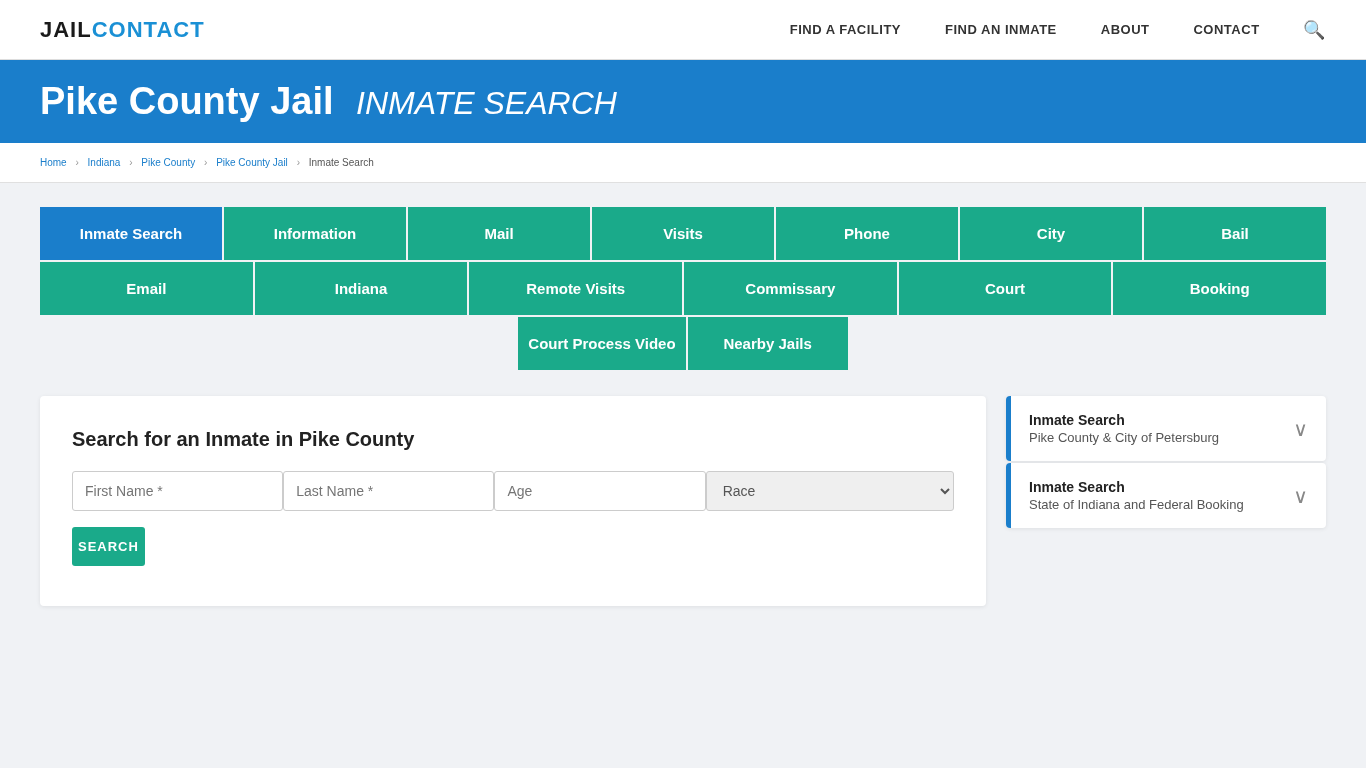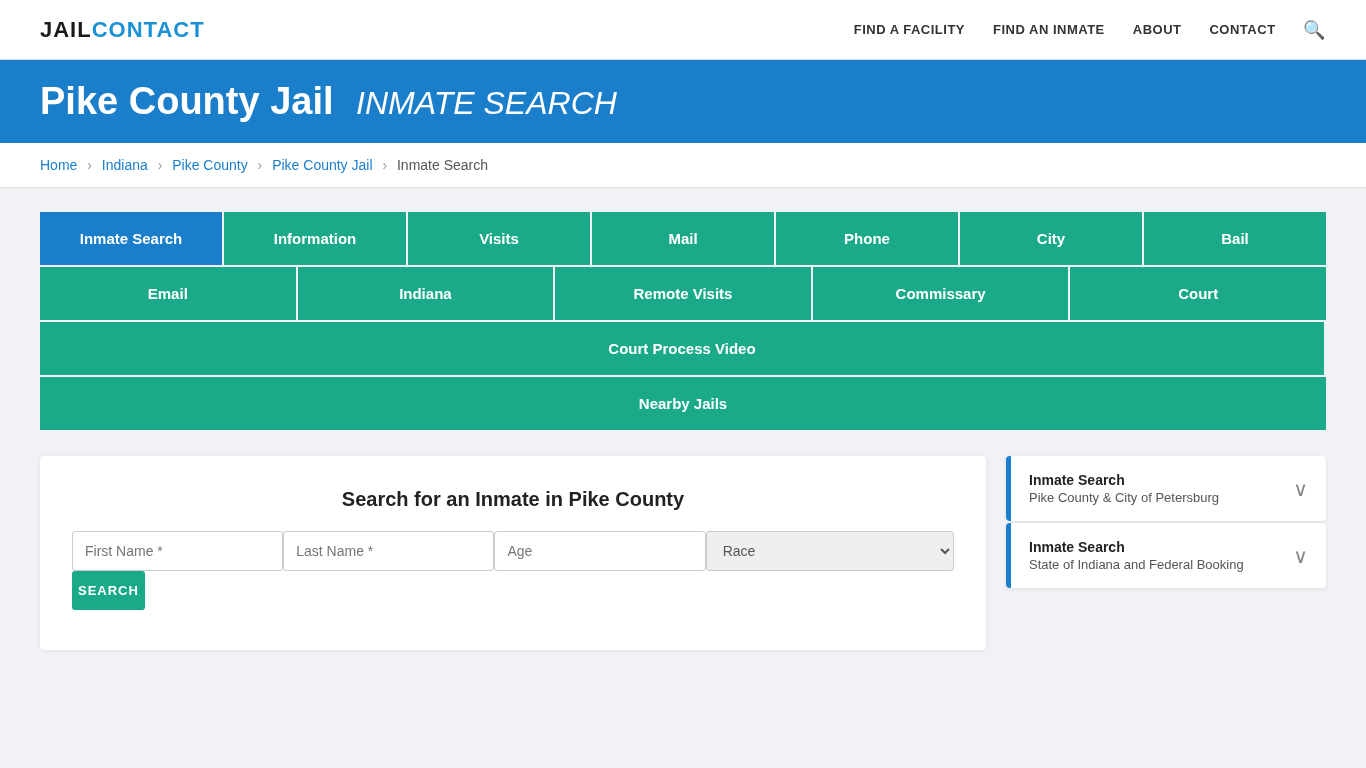--- a/index.html
+++ b/index.html
@@ -19,21 +19,21 @@
       font-size: 22px;
       font-weight: 900;
       color: #1a1a1a;
       letter-spacing: 1px;
     }
     .logo span.jail { color: #1a1a1a; }
     .logo span.exchange { color: #1a90d5; }
     .nav {
       display: flex;
       align-items: center;
-      gap: 28px;
+      gap: 44px;
     }
     .nav a {
       text-decoration: none;
       color: #333;
       font-size: 13px;
       font-weight: 700;
       letter-spacing: 0.5px;
       text-transform: uppercase;
     }
     .search-icon-btn {
@@ -58,21 +58,21 @@
       font-style: italic;
       font-weight: 400;
       font-size: 32px;
       margin-left: 12px;
     }
 
     
     .breadcrumb {
       background: #fff;
       padding: 14px 40px;
-      font-size: 14px;
+      font-size: 10px;
       border-bottom: 1px solid #e0e0e0;
     }
     .breadcrumb a {
       color: #1a7ecb;
       text-decoration: none;
     }
     .breadcrumb span.sep {
       margin: 0 6px;
       color: #999;
     }
@@ -114,21 +114,20 @@
     .tab-btn:last-child { border-right: none; }
     .tab-btn.active {
       background: #1a7ecb;
     }
 
     
     .tabs-row-center {
       display: flex;
       justify-content: center;
       gap: 0;
-      flex-direction: column;
     }
     .tabs-row-center .tab-btn {
       min-width: 160px;
       flex: 0 0 auto;
     }
 
     
     .content-layout {
       display: flex;
       gap: 20px;
@@ -139,26 +138,26 @@
     .search-box {
       background: #fff;
       border-radius: 4px;
       padding: 32px 32px 40px;
       flex: 1;
       box-shadow: 0 1px 4px rgba(0,0,0,0.08);
     }
     .search-box h2 {
       font-size: 20px;
       font-weight: 700;
-      text-align: center;
       margin-bottom: 20px;
       color: #222;
     }
     .search-fields {
       display: flex;
+      margin-bottom: 16px;
     }
     .search-fields input,
     .search-fields select {
       padding: 10px 12px;
       border: 1px solid #ccc;
       border-radius: 3px;
       font-size: 14px;
       color: #555;
       flex: 1;
     }
@@ -246,33 +245,34 @@
   <span class="current">Inmate Search</span>
 </div>
 
 <div class="main">
 
   <div class="tabs-container">
 
     <div class="tabs-row">
       <button class="tab-btn active">Inmate Search</button>
       <button class="tab-btn">Information</button>
+      <button class="tab-btn">Mail</button>
       <button class="tab-btn">Visits</button>
-      <button class="tab-btn">Mail</button>
       <button class="tab-btn">Phone</button>
       <button class="tab-btn">City</button>
       <button class="tab-btn">Bail</button>
     </div>
 
     <div class="tabs-row">
       <button class="tab-btn">Email</button>
       <button class="tab-btn">Indiana</button>
       <button class="tab-btn">Remote Visits</button>
       <button class="tab-btn">Commissary</button>
       <button class="tab-btn">Court</button>
+      <button class="tab-btn">Booking</button>
     </div>
 
     <div class="tabs-row-center">
       <button class="tab-btn">Court Process Video</button>
       <button class="tab-btn">Nearby Jails</button>
     </div>
   </div>
 
   <div class="content-layout">
 

